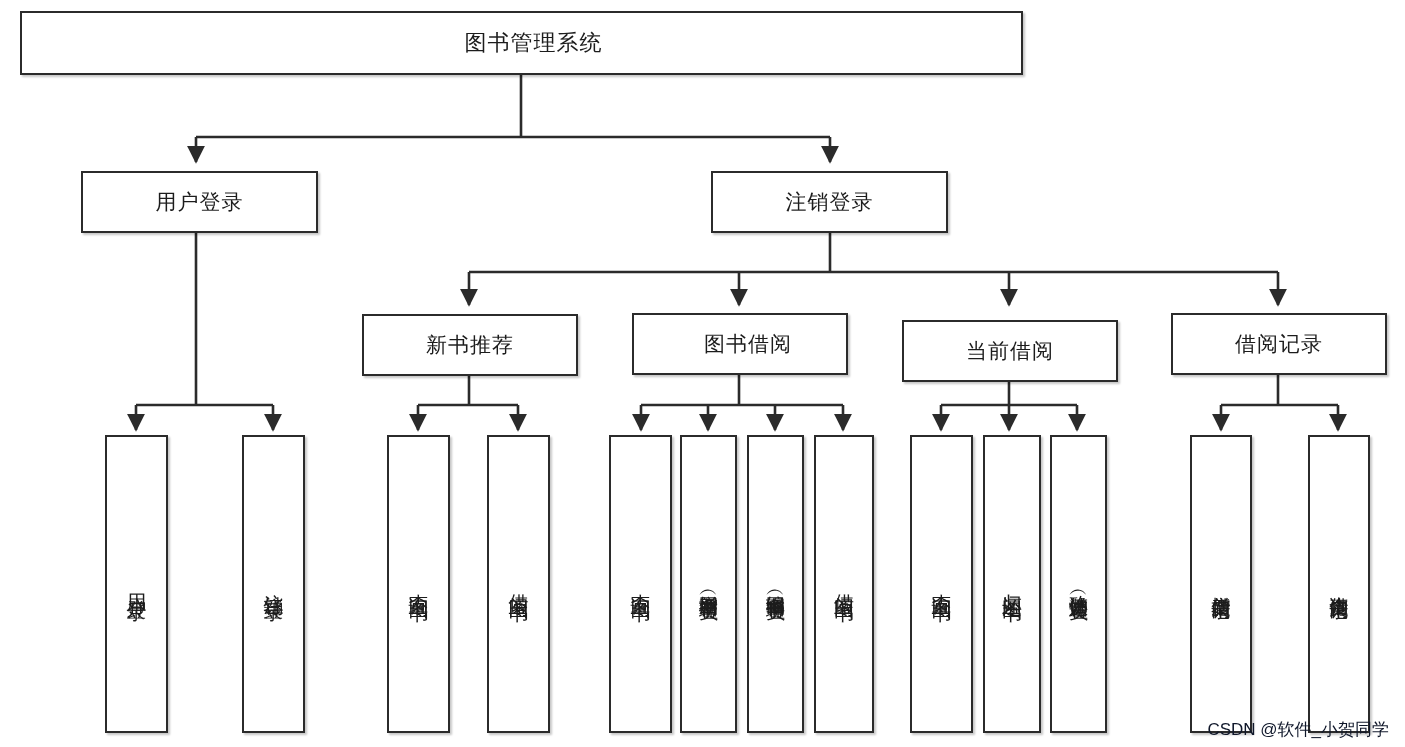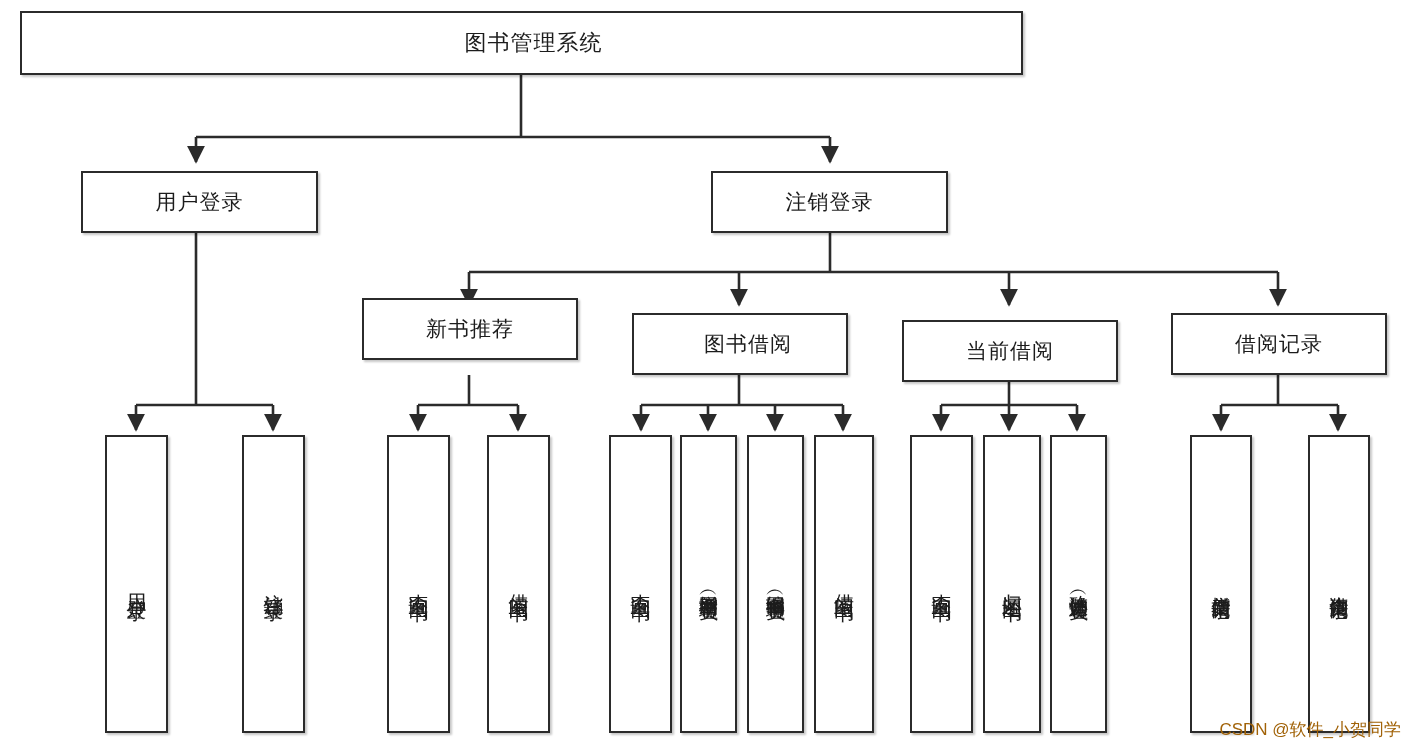--- a/index.html
+++ b/index.html
@@ -59,24 +59,24 @@
     letter-spacing: 3px;
     white-space: nowrap;
     max-height: 286px;
   }
   .node.leaf.narrow .label {
     font-size: 19px;
     letter-spacing: 1px;
   }
   .watermark {
     position: absolute;
-    right: 4px;
+    right: 16px;
     bottom: 6px;
     font-size: 17px;
-    color: #a16207;
+    color: #0f172a;
     white-space: nowrap;
     z-index: 5;
     font-family: "Liberation Sans", "DejaVu Sans", sans-serif;
   }
 </style>
 </head>
 <body>
 
 <div id="canvas">
 
@@ -134,21 +134,21 @@
     <span class="label">图书管理系统</span>
   </div>
 
   <div class="node" style="left:81px; top:171px; width:237px; height:62px;">
     <span class="label">用户登录</span>
   </div>
   <div class="node" style="left:711px; top:171px; width:237px; height:62px;">
     <span class="label">注销登录</span>
   </div>
 
-  <div class="node" style="left:362px; top:298px; width:216px; height:62px;">
+  <div class="node" style="left:362px; top:314px; width:216px; height:62px;">
     <span class="label">新书推荐</span>
   </div>
   <div class="node" style="left:632px; top:313px; width:216px; height:62px;padding-left:16px;">
     <span class="label">图书借阅</span>
   </div>
   <div class="node" style="left:902px; top:320px; width:216px; height:62px;">
     <span class="label">当前借阅</span>
   </div>
   <div class="node" style="left:1171px; top:313px; width:216px; height:62px;">
     <span class="label">借阅记录</span>

